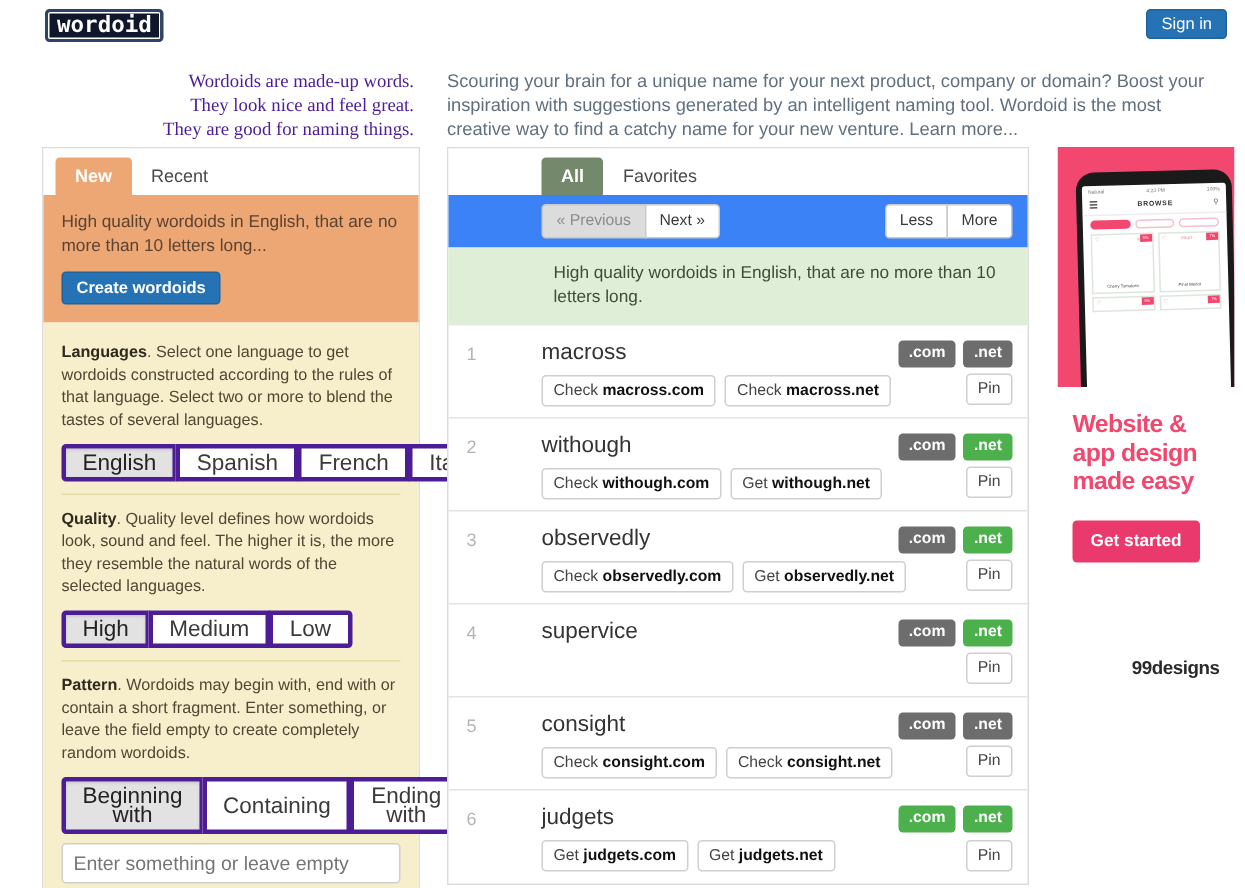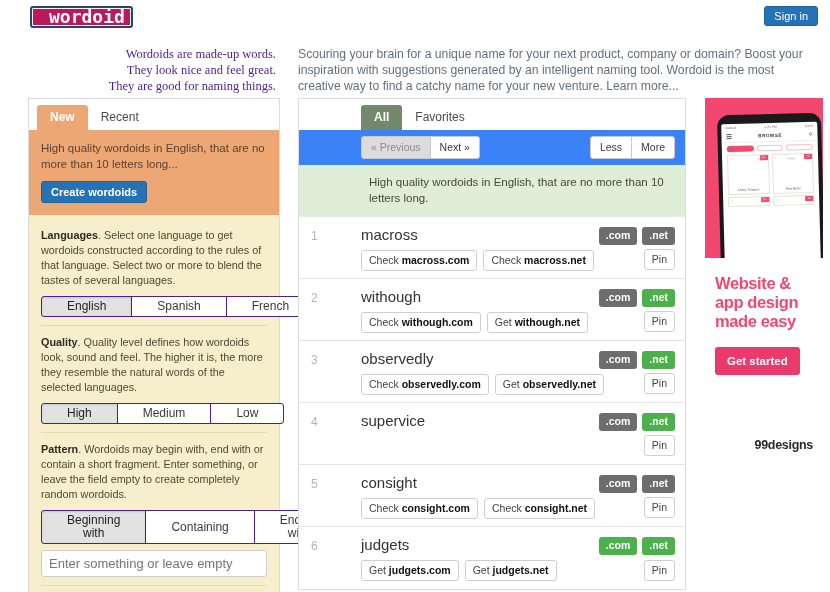--- a/index.html
+++ b/index.html
@@ -9,24 +9,24 @@
     background: #ffffff;
     font-family: "Liberation Sans", sans-serif;
     overflow: hidden;
   }
   #app { position: relative; width: 830px; height: 592px; background: #fff; }
 
   
   .header { position: relative; height: 32px; }
   .logo {
     position: absolute; left: 30px; top: 6px;
-    background: #be185d; color: #ffffff;
+    background: #0f172a; color: #ffffff;
     font-family: "DejaVu Sans Mono", monospace;
-    font-size: 18px; font-weight: bold; letter-spacing: 0px;
-    padding: 2px 6px 3px 17px; border-radius: 3px;
+    font-size: 15px; font-weight: bold; letter-spacing: 0px;
+    padding: 2px 6px 3px 6px; border-radius: 3px;
     border: 2px solid #2d4468;
     box-shadow: inset 0 0 0 1px #ffffff;
     line-height: 13px;
   }
   .signin-btn {
     position: absolute; right: 12px; top: 6px;
     background: #2573b5; color: #fff; border: 1px solid #1f639c;
     font-size: 11px; padding: 3px 9px; border-radius: 3px;
     cursor: pointer;
   }
@@ -66,22 +66,22 @@
   }
 
   .yellow-box { background: #f7efcc; padding: 4px 12px 8px 12px; }
   .section { padding: 9px 0 8px 0; border-bottom: 1px solid #e6dba8; }
   .section:last-child { border-bottom: none; }
   .section p { margin: 0 0 8px 0; font-size: 10.8px; color: #4f4733; line-height: 15px; }
   .section p b { color: #2e2a1d; text-align: right; }
 
   .btn-group { display: inline-flex; }
   .bg-btn {
-    font-size: 12px; padding: 3px 25px; background: #fff;
-    border: 1px solid #4c1d95; color: #3a3a3a; cursor: pointer;
+    font-size: 15px; padding: 3px 11px; background: #fff;
+    border: 3px solid #4c1d95; color: #3a3a3a; cursor: pointer;
     margin-right: -1px; line-height: 13px;
   }
   .bg-btn:first-child { border-radius: 3px 0 0 3px; }
   .bg-btn:last-child { border-radius: 0 3px 3px 0; margin-right: 0; }
   .bg-btn.sel { background: #e2e2e2; color: #222; box-shadow: inset 0 1px 2px rgba(0,0,0,.12); }
 
   .pattern-input {
     display: block; width: 100%; margin-top: 6px;
     font-size: 13px; padding: 5px 7px; color: #9b9b9b;
     border: 1px solid #cfcfcf; border-radius: 3px; background: #fff;

